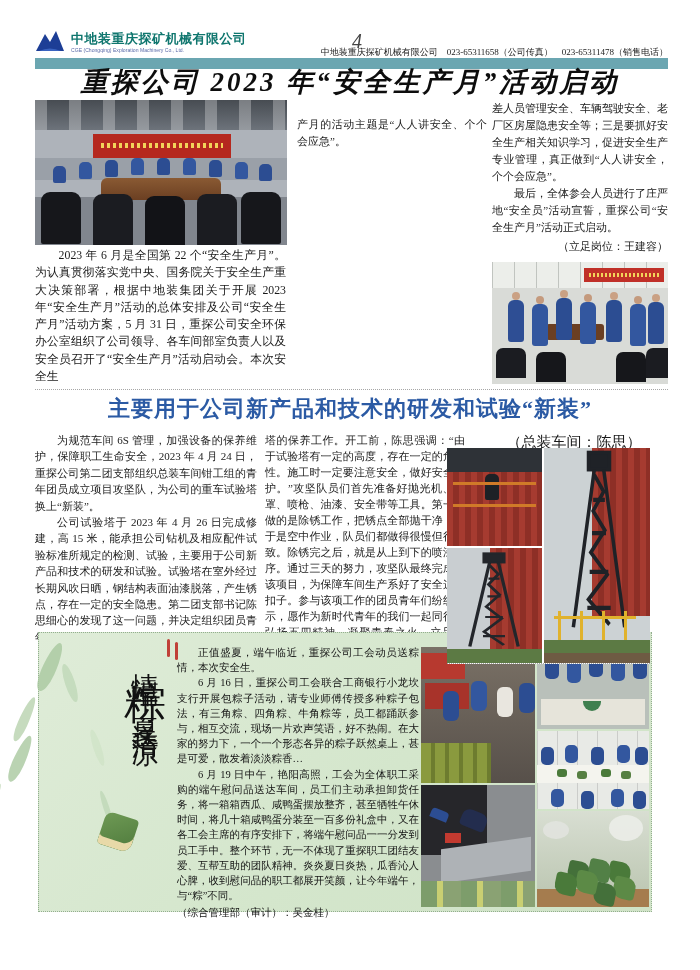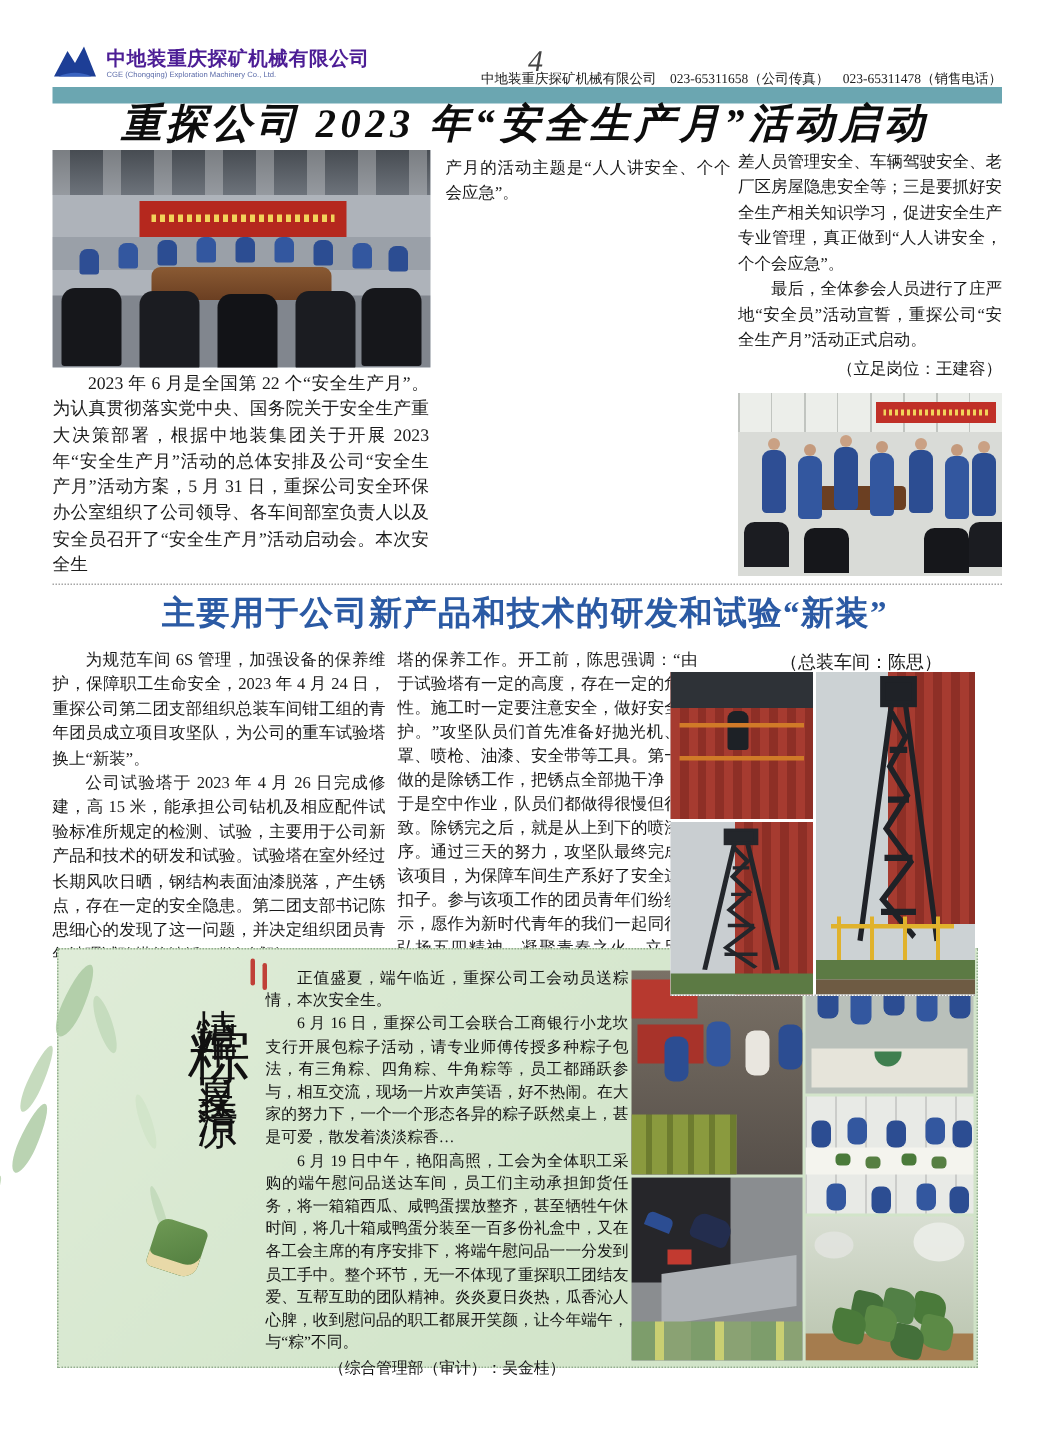--- a/index.html
+++ b/index.html
@@ -5,40 +5,40 @@
   html,body { margin:0; padding:0; background:#e9e9e9; }
   .page {
     position:relative; width:700px; height:970px; margin:0 auto;
     background:#ffffff; overflow:hidden;
     font-family:"Liberation Serif","DejaVu Serif",serif;
     color:#1a1a1a;
   }
   
   .hdr-logo { position:absolute; left:35px; top:30px; display:flex; align-items:flex-start; }
   .logo-mark { width:30px; height:23px; margin-right:6px; }
-  .logo-text-cn { font-size:13px; font-weight:bold; color:#4c1d95; font-family:"Liberation Sans",sans-serif; letter-spacing:.5px; }
+  .logo-text-cn { font-size:13px; font-weight:bold; color:#0f766e; font-family:"Liberation Sans",sans-serif; letter-spacing:.5px; }
   .logo-text-en { font-size:6px; color:#5a6aa8; transform:scale(.85); transform-origin:left top; font-family:"Liberation Sans",sans-serif; }
   .page-num { position:absolute; left:352px; top:30px; font-style:italic; font-size:20px; color:#444; }
   .hdr-contact { position:absolute; right:32px; top:46px; font-size:9px; color:#222; white-space:nowrap; }
   .teal-bar { position:absolute; left:35px; right:32px; top:58px; height:11px; background:#6ba6b1; }
   
   .a1-title { position:absolute; left:0; right:0; top:64px; text-align:center; font-size:27px; font-weight:bold; font-style:italic; letter-spacing:3px; color:#0d0d0d; }
   .txt { position:absolute; text-align:justify; }
   .txt p { margin:0; }
   .indent { text-indent:2em; }
   .a1-c1 { left:35px; top:247px; width:251px; font-size:11.8px; line-height:17.3px; }
-  .a1-c2 { left:297px; top:104px; width:190px; font-size:11px; line-height:17.2px; }
+  .a1-c2 { left:297px; top:116px; width:190px; font-size:11px; line-height:17.2px; }
   .a1-c3 { left:492px; top:100px; width:176px; font-size:11px; line-height:17px; }
   .byline-r { text-align:right; margin-top:2px !important; }
   .dotline { position:absolute; left:35px; right:32px; border-top:1.5px dotted #a6a6a6; }
   
   .a2-title { position:absolute; left:0; right:0; top:394px; text-align:center; font-size:22px; font-weight:bold; letter-spacing:1px; color:#2b5aa4; }
   .a2-c1 { left:35px; top:432px; width:222px; font-size:11px; line-height:16.4px; }
   .a2-c2 { left:265px; top:432px; width:200px; font-size:11px; line-height:16px; }
-  .a2-cap { position:absolute; left:480px; top:433px; width:188px; text-align:center; font-size:12px; }
+  .a2-cap { position:absolute; left:480px; top:433px; width:188px; text-align:center; font-size:15px; }
   
   .photo { position:absolute; overflow:hidden; background:#9aa0a6; }
   .abs { position:absolute; }
   
   .ph-meeting { left:35px; top:100px; width:252px; height:145px; background:#aeb3ba; }
   .m-ceil { left:0; top:0; right:0; height:30px;
     background:linear-gradient(#474c52,#6d737b),
     repeating-linear-gradient(90deg, rgba(255,255,255,.28) 0 12px, rgba(0,0,0,0) 12px 34px); background-blend-mode:screen; }
   .m-banner { left:58px; top:34px; width:138px; height:24px; background:#b5281e; }
   .m-banner-txt { left:8px; top:9px; right:8px; height:5px;
@@ -94,21 +94,21 @@
   .tassel { left:128px; top:6px; width:3px; height:18px; background:#c04038; border-radius:2px; box-shadow:8px 3px 0 #c04038; }
   .v-title { position:absolute; left:78px; top:14px; height:256px;
     writing-mode:vertical-rl; text-orientation:upright;
     font-size:27px; letter-spacing:7px; color:#111; font-weight:500; }
   .vt-big { font-size:42px; letter-spacing:4px; }
   .vt-gap { margin-top:24px; }
   .zongzi-art { left:62px; top:182px; width:34px; height:34px; background:linear-gradient(145deg,#6f9a55,#4e7a3c); border-radius:8px 4px 10px 4px; transform:rotate(18deg);
     box-shadow:inset 0 -8px 0 #e8d9a8; }
   .fest-txt { position:absolute; left:138px; top:12px; width:242px; text-align:justify; font-size:10.5px; line-height:15.2px; color:#141414; }
   .fest-txt p { margin:0; text-indent:2em; }
-  .fest-byline { text-indent:0 !important; text-align:center; margin-top:2px !important; }
+  .fest-byline { text-indent:0 !important; text-align:left; margin-top:2px !important; }
   
   .z-collage { position:absolute; left:382px; top:14px; width:228px; height:260px; }
   .z-d { left:0; top:0; width:114px; height:136px; background:linear-gradient(#7a7166,#57504a); }
   .z-d-red { left:0; top:6px; width:44px; height:26px; background:#b7392f;
     box-shadow:4px 30px 0 #a8332a; }
   .z-d-melon { left:0; bottom:0; width:70px; height:40px;
     background:repeating-linear-gradient(90deg,#8a9a3e 0 10px,#6d7c2f 10px 14px); }
   .z-d-people { left:50px; top:34px; width:16px; height:30px; border-radius:6px; background:#33579f;
     box-shadow:26px 6px 0 #e9e6df, 48px 2px 0 #2c4d92, -28px 10px 0 #2c4d92; }
   .z-e { left:0; top:138px; width:114px; height:122px; background:#8a8d90; }

